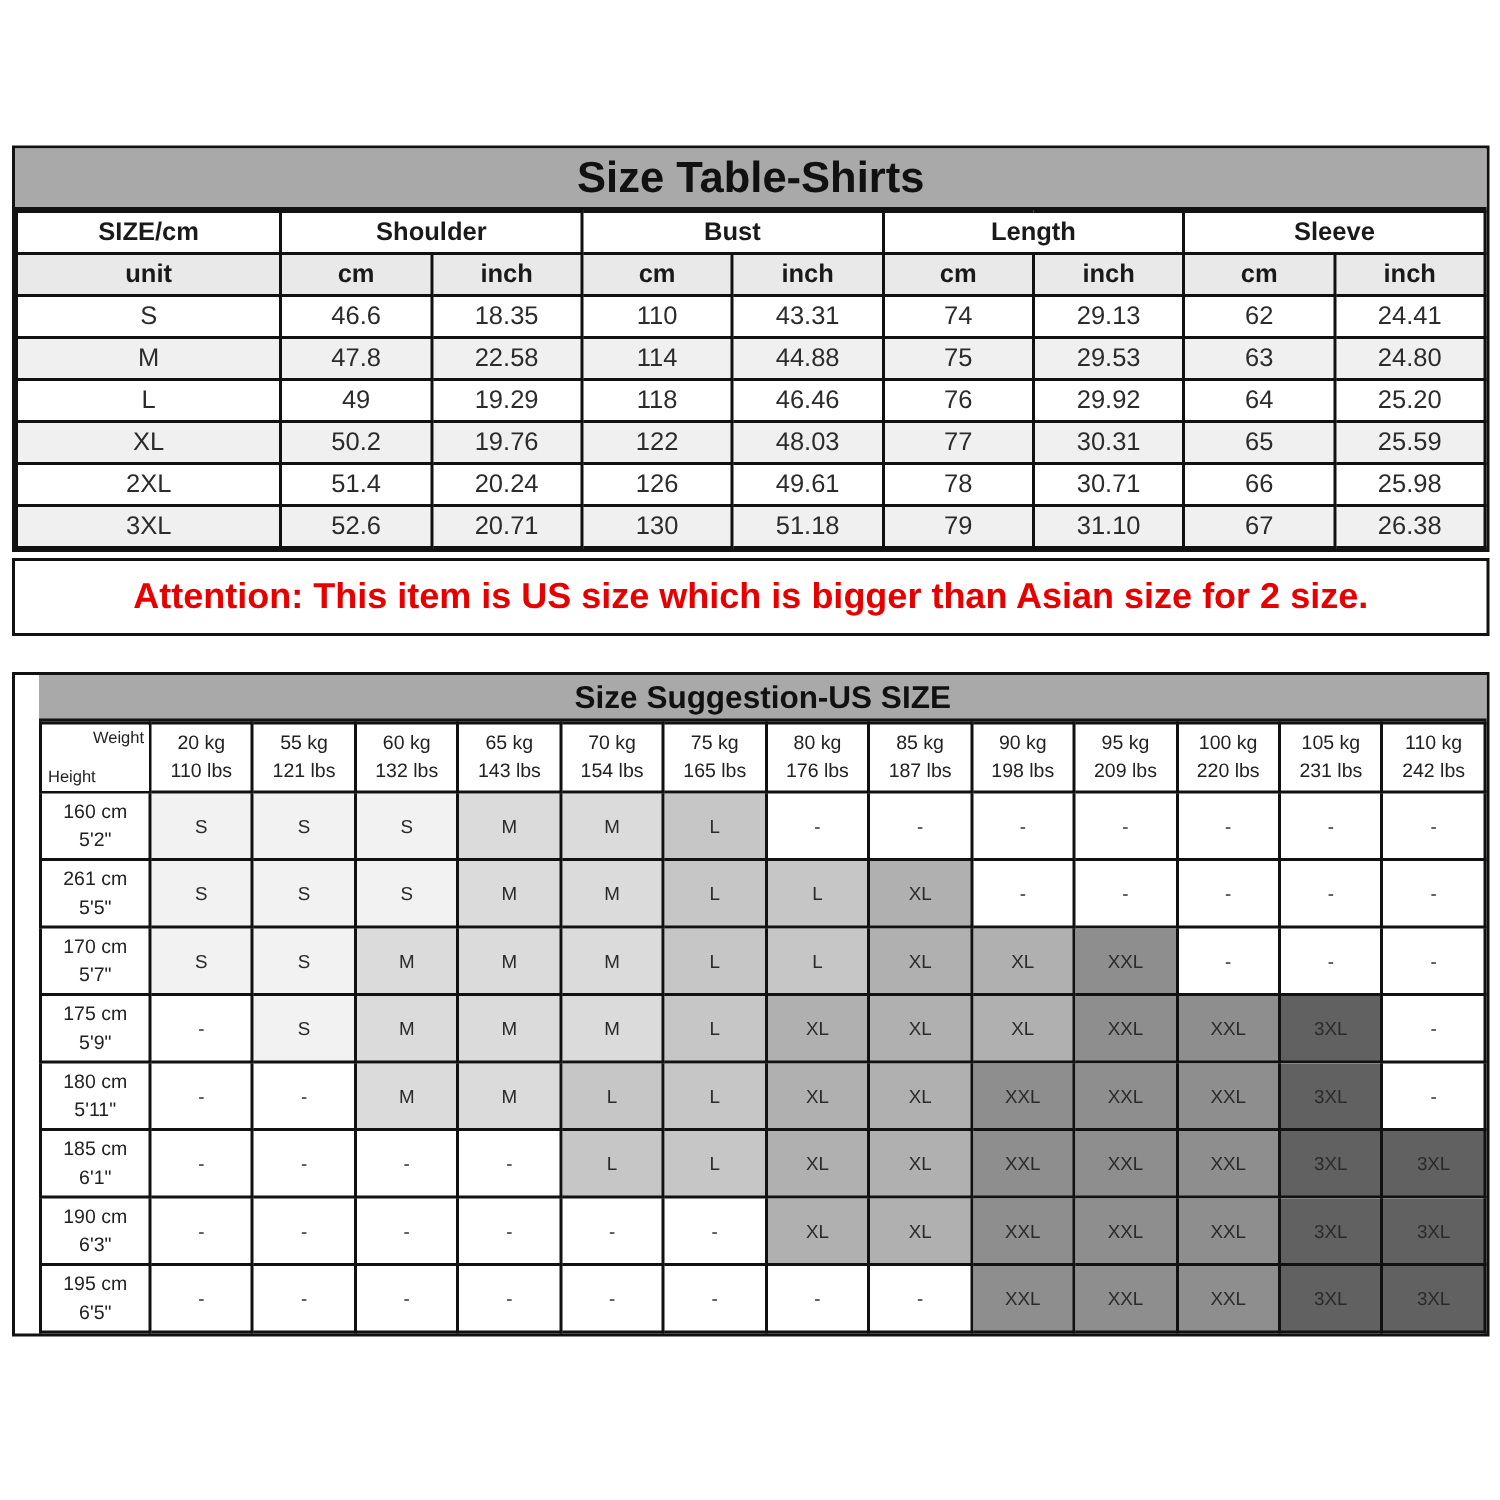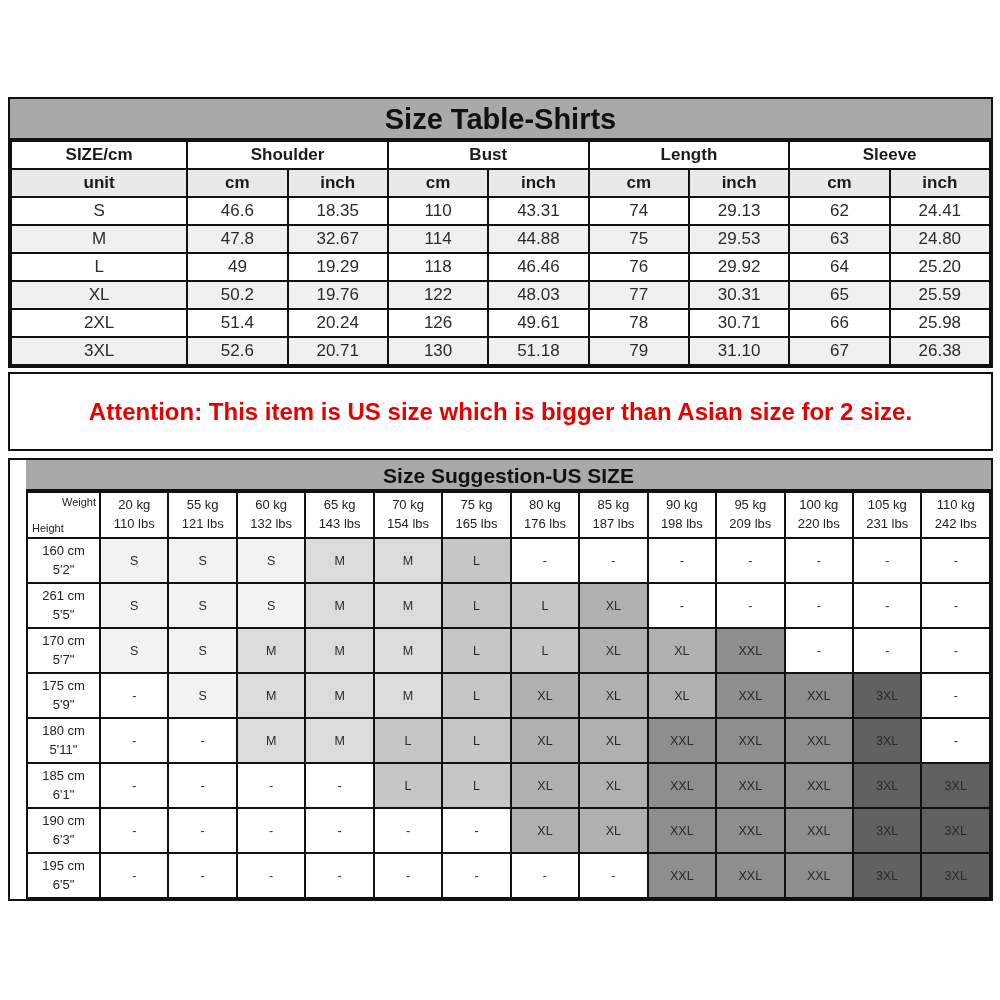--- a/index.html
+++ b/index.html
@@ -24,21 +24,21 @@
     font-size: 17px; height: 28px; overflow: hidden; white-space: nowrap;
   }
   .size-table col.c0 { width: 18%; }
   .size-table thead th { font-weight: bold; background: #ffffff; }
   .size-table tr.unit-row th { background: #e9e9e9; }
   .size-table tbody td { font-weight: normal; color: #2b2b2b; }
   .size-table tbody tr.alt { background: #f0f0f0; }
 
   
   .attention {
-    margin: 4px 0 7px 0; border: 2px solid #111; height: 79px;
+    margin: 4px 0 24px 0; border: 2px solid #111; height: 52px;
     display: flex; align-items: center; justify-content: center;
     font-size: 24px; font-weight: bold; background: #ffffff;
   }
 
   
   .block2 { border: 2px solid #111; padding-left: 16px; }
   .title-bar2 {
     height: 31px; line-height: 31px; text-align: center;
     font-weight: bold; font-size: 21px; background: #a9a9a9;
     border-bottom: 2px solid #111; color: #111;
@@ -111,21 +111,21 @@
             <td>110</td>
             <td>43.31</td>
             <td>74</td>
             <td>29.13</td>
             <td>62</td>
             <td>24.41</td>
           </tr>
           <tr class="alt">
             <td>M</td>
             <td>47.8</td>
-            <td>32.67</td>
+            <td>22.58</td>
             <td>114</td>
             <td>44.88</td>
             <td>75</td>
             <td>29.53</td>
             <td>63</td>
             <td>24.80</td>
           </tr>
           <tr>
             <td>L</td>
             <td>49</td>

